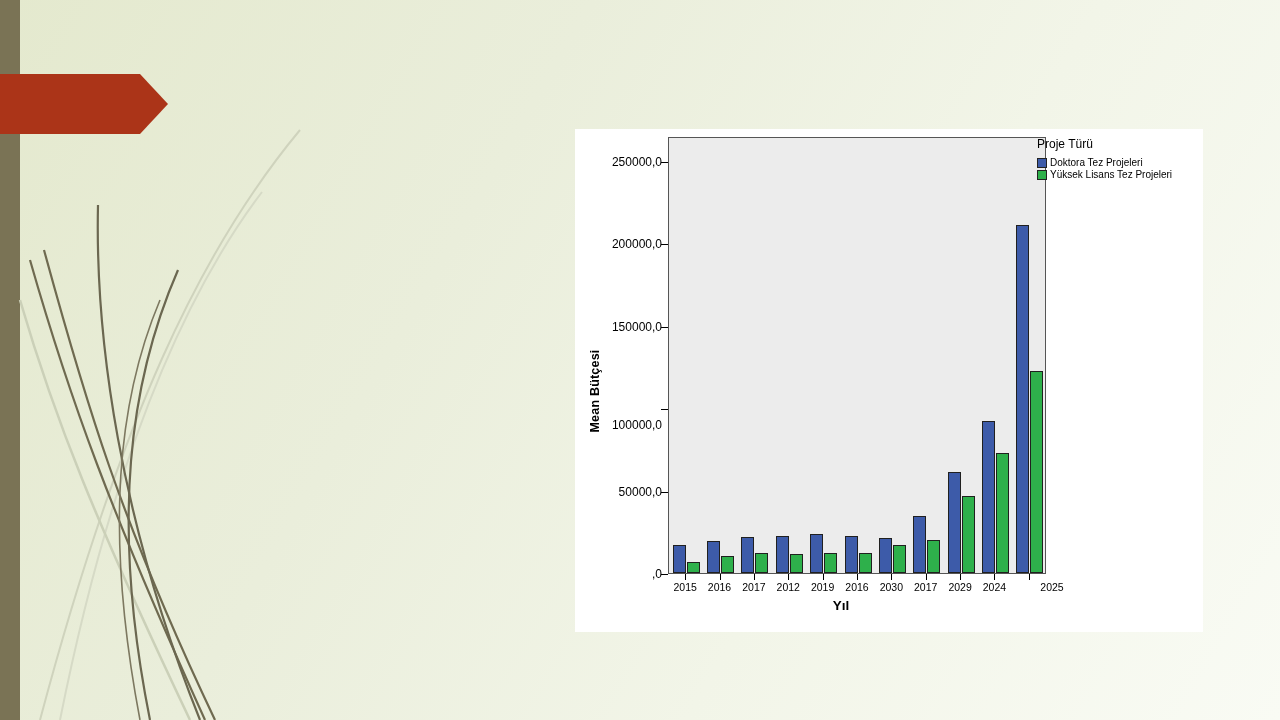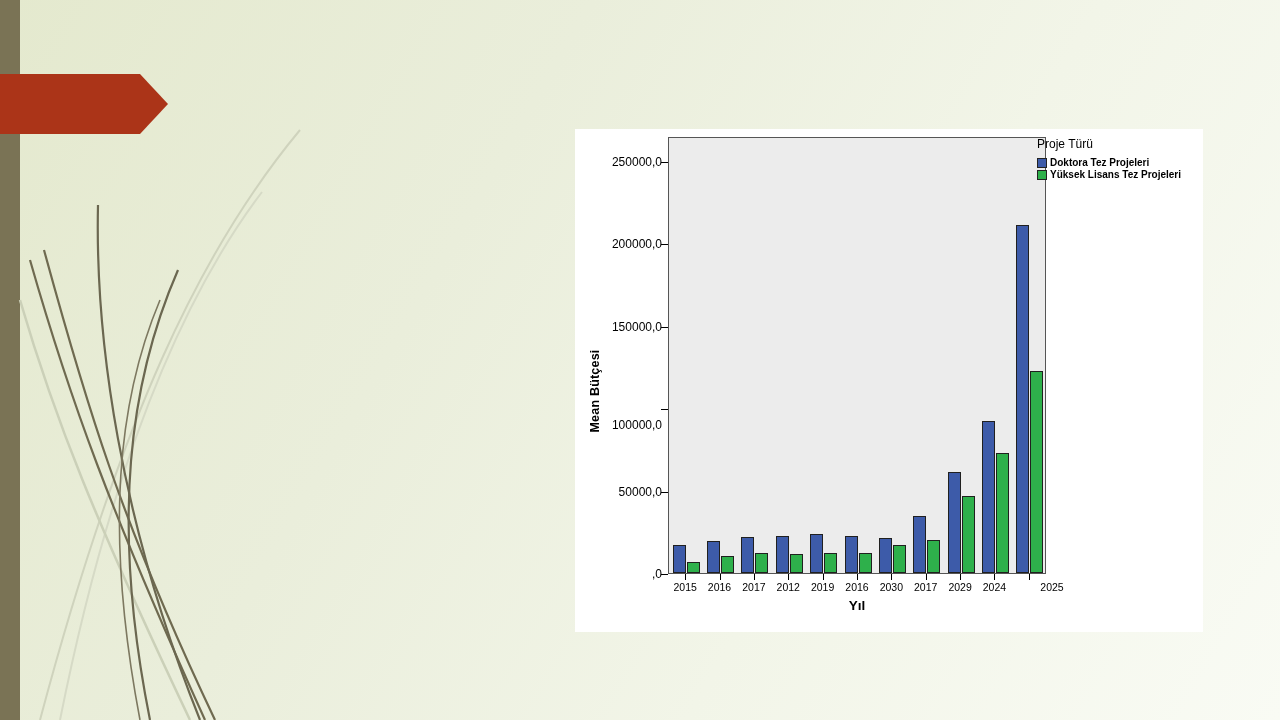--- a/index.html
+++ b/index.html
@@ -100,21 +100,21 @@
     width: 120px;
     text-align: center;
     transform: rotate(-90deg);
     font-size: 12.5px;
     font-weight: bold;
     color: #000;
     letter-spacing: 0.2px;
   }
   .axis-title-x {
     position: absolute;
-    left: 93px;
+    left: 77px;
     top: 469px;
     width: 378px;
     text-align: center;
     font-size: 13.5px;
     font-weight: bold;
     color: #000;
   }
 
   .plot-area {
     position: absolute;
@@ -194,21 +194,20 @@
     height: 10px;
     border: 1px solid #222;
     box-sizing: border-box;
     margin-right: 3px;
     flex: 0 0 10px;
   }
   .legend-label {
     font-size: 10px;
     color: #000;
     white-space: nowrap;
-    font-weight: bold;
   }
 </style>
 </head>
 <body>
 
 <div id="slide">
 
   <div class="left-band"></div>
 
   <div class="arrow-banner"></div>

